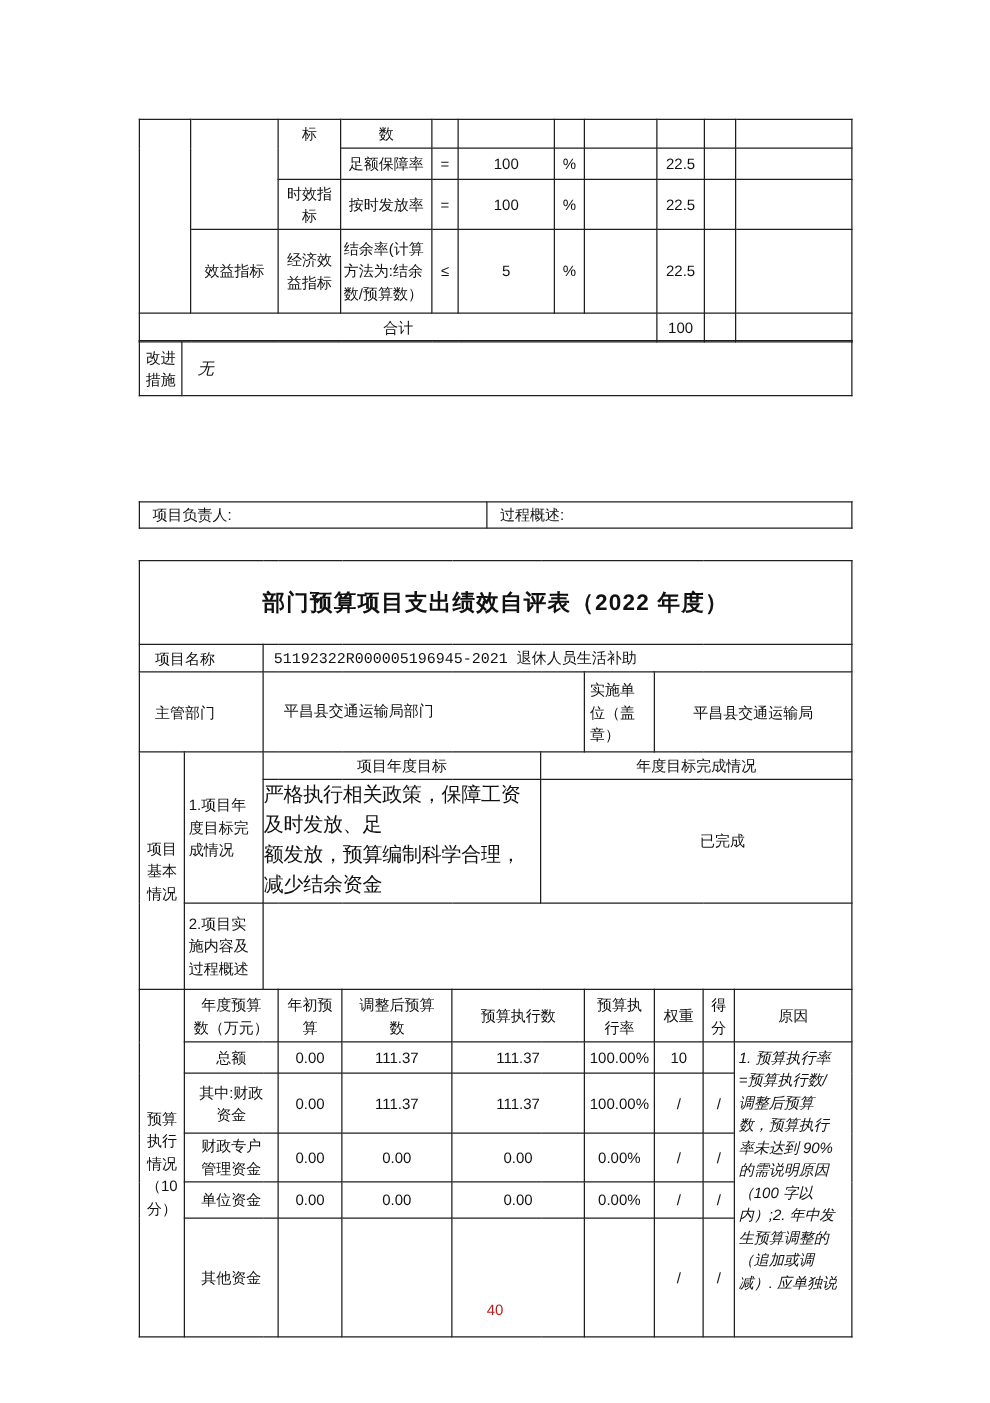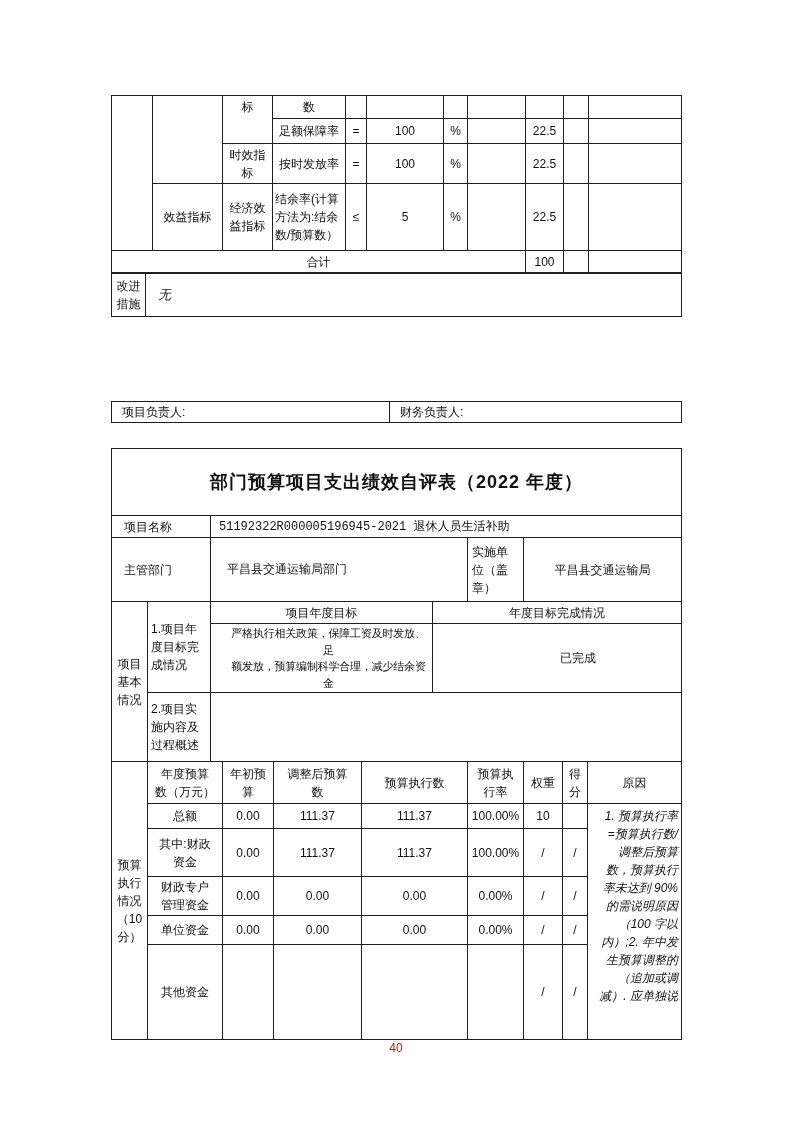--- a/index.html
+++ b/index.html
@@ -9,22 +9,22 @@
   td{border:1px solid #1f1f1f;font-size:12px;line-height:1.5;text-align:center;
      vertical-align:middle;padding:1px 2px;white-space:pre-line;overflow:hidden;
      word-break:normal;}
   .vtop{vertical-align:top;padding-top:2px;}
   .left{text-align:left;padding-left:8px;font-family:Liberation Mono, monospace;}
   .left10{text-align:left;padding-left:10px;}
   .left12{text-align:left;padding-left:12px;}
   .left2{text-align:left;padding:1px 2px;}
   .none-val{font-style:italic;font-size:13px;text-align:left;padding-left:12px;}
   .title-cell{font-size:18px;font-weight:bold;letter-spacing:1px;}
-  .sm{font-size:11px;text-align:center;padding-left:16px;letter-spacing:-0.2px;}
-  .reason-cell{font-style:italic;vertical-align:top;text-align:right;padding:3px 3px;}
+  .sm{font-size:16px;text-align:left;padding-left:0;letter-spacing:-0.2px;}
+  .reason-cell{font-style:italic;vertical-align:top;text-align:left;padding:3px 3px;}
   .done-cell{text-align:center;padding-left:44px;}
   #t1{position:absolute;left:111px;top:95px;}
   #t2{position:absolute;left:111px;top:272px;}
   #t3{position:absolute;left:111px;top:401px;}
   #t4{position:absolute;left:111px;top:448px;}
   .pagenum{position:absolute;left:0;top:1041px;width:100%;text-align:center;
            font-size:12px;color:#b91c1c;}
 </style>
 </head>
 <body>
@@ -120,21 +120,21 @@
     </table>
 
   <table id="t3">
     <colgroup>
         <col style="width:278px">
         <col style="width:292px">
       </colgroup>
     <tbody>
         <tr style="height:21px">
       <td class="left10">项目负责人:</td>
-      <td class="left10">财务负责人:</td>
+      <td class="left10">过程概述:</td>
     </tr>
   </tbody>
     </table>
 
   <table id="t4">
     <colgroup>
       <col style="width:36px">
         <col style="width:63px">
         <col style="width:12px">
       <col style="width:51px">

